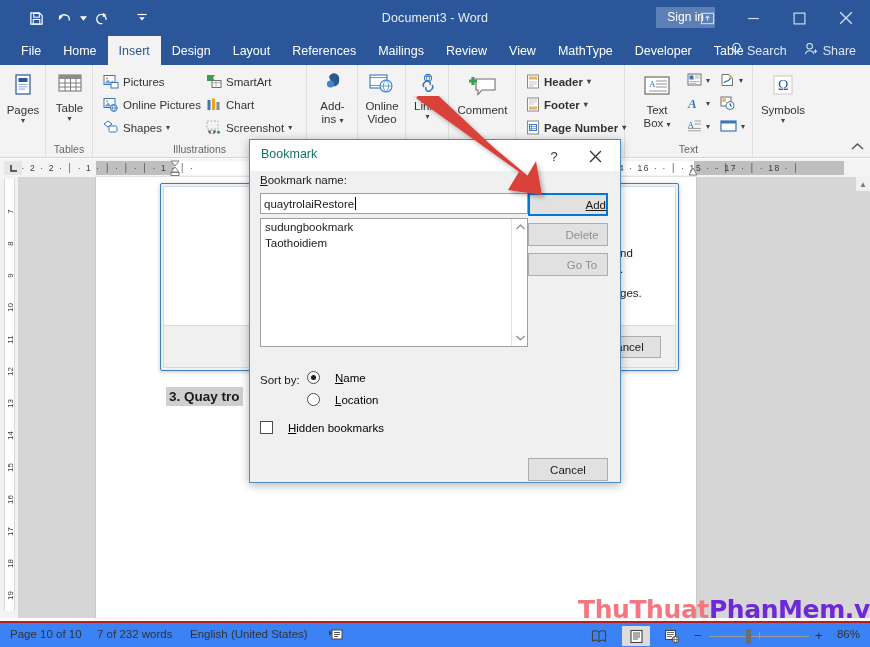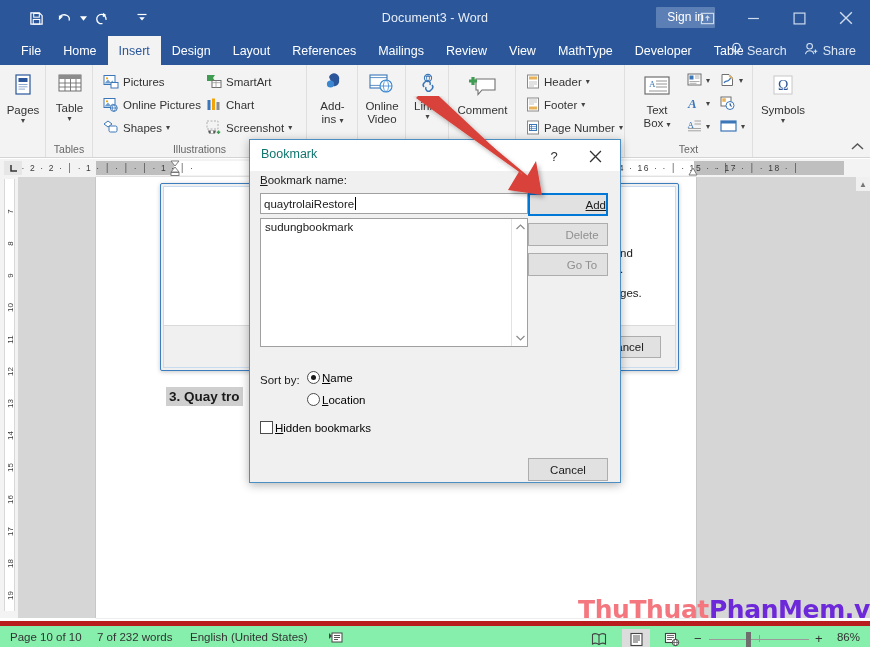--- a/index.html
+++ b/index.html
@@ -274,21 +274,21 @@
     background: #e1e1e1; border: 1px solid #adadad;
     font-size: 11.5px; color: #1a1a1a;
     display: flex; align-items: center; justify-content: center;
   }
   .dlg-btn.primary {
     background: #e1e1e1;
     border: 2px solid #0078d7;
     color: #1a1a1a;
   }
   .dlg-btn.disabled { color: #909090; padding-left: 28px; }
-  .radio-row { position: absolute; display: flex; align-items: center; gap: 2px; }
+  .radio-row { position: absolute; display: flex; align-items: center; gap: 15px; }
   .radio {
     width: 13px; height: 13px; border-radius: 50%;
     border: 1px solid #4c4c4c; background: #ffffff;
     position: relative; flex: none;
   }
   .radio.on::after {
     content: ""; position: absolute; left: 3px; top: 3px;
     width: 5px; height: 5px; border-radius: 50%; background: #1a1a1a;
   }
   .checkbox {
@@ -311,22 +311,22 @@
     font-family: "DejaVu Sans", sans-serif;
     white-space: nowrap;
   }
   .wm-a { color: #f4777f; text-align: center; }
   .wm-b { color: #6d28d9; }
 
   
   .statusbar {
     position: absolute; left: 0; top: 621px;
     width: 870px; height: 26px;
-    background: #86efac;
-    border-top: 5px solid #b91c1c;
+    background: #3b82f6;
+    border-top: 2px solid #b91c1c;
   }
   .sb-item {
     position: absolute; top: 5px;
     font-size: 11.5px; color: #333333;
     white-space: nowrap;
   }
   .view-btn {
     position: absolute; top: 3px;
     width: 28px; height: 20px;
     display: flex; align-items: center; justify-content: center;
@@ -617,21 +617,21 @@
         <span class="bigicon">
           <svg width="30" height="24" viewBox="0 0 30 24">
               <path d="M8 4 H27 V15 H14 L10 19.5 V15 H8 Z" fill="#fff" stroke="#6f6f6f" stroke-width="1.1"></path>
               <path d="M5 2 V10 M1 6 H9" stroke="#3f9c52" stroke-width="3.2"></path>
             </svg>
         </span>
         <span>Comment</span>
       </div>
     </div>
 
-    <div class="rgroup" style="left:516px; width:109px;">
+    <div class="rgroup" style="left:516px; width:109px;font-weight:bold;">
       <div class="smallbtn" style="left:10px; top:9px;">
         <span class="icon-cell">
           <svg width="14" height="15" viewBox="0 0 14 15">
               <rect x="1.5" y="1" width="11" height="13" fill="#fff" stroke="#8a8a8a" stroke-width="1"></rect>
               <rect x="3" y="2.5" width="8" height="3" fill="#e8b15a"></rect>
               <path d="M3 8 H11 M3 10 H11 M3 12 H8" stroke="#bcbcbc" stroke-width=".9"></path>
             </svg>
         </span>
         <span>Header</span>
         <span class="caret">▾</span>
@@ -834,20 +834,21 @@
         <span class="uline">B</span><span>ookmark name:</span>
       </div>
 
       <div class="dlg-input">
         <span>quaytrolaiRestore</span>
           <span class="caretbar"></span>
       </div>
 
       <div class="dlg-list">
         <div class="li">sudungbookmark</div>
+        <div class="li">Taothoidiem</div>
         <div class="scroll">
           <div class="scroll-arrow" style="top:0;">
             <svg width="9" height="6" viewBox="0 0 9 6">
                 <path d="M0.5 5 L4.5 1 L8.5 5" fill="none" stroke="#8a8a8a" stroke-width="1.2"></path>
               </svg>
           </div>
           <div class="scroll-arrow" style="bottom:0;">
             <svg width="9" height="6" viewBox="0 0 9 6">
                 <path d="M0.5 1 L4.5 5 L8.5 1" fill="none" stroke="#8a8a8a" stroke-width="1.2"></path>
               </svg>

